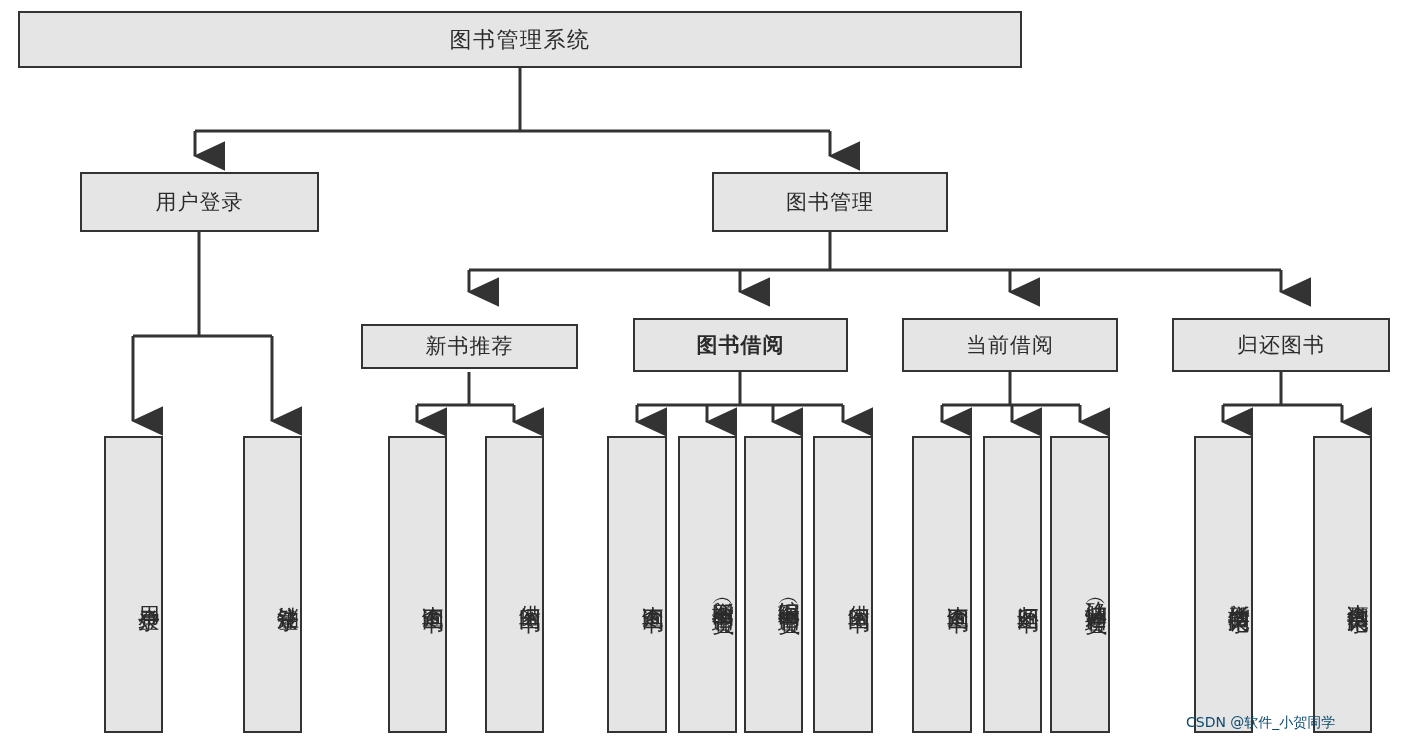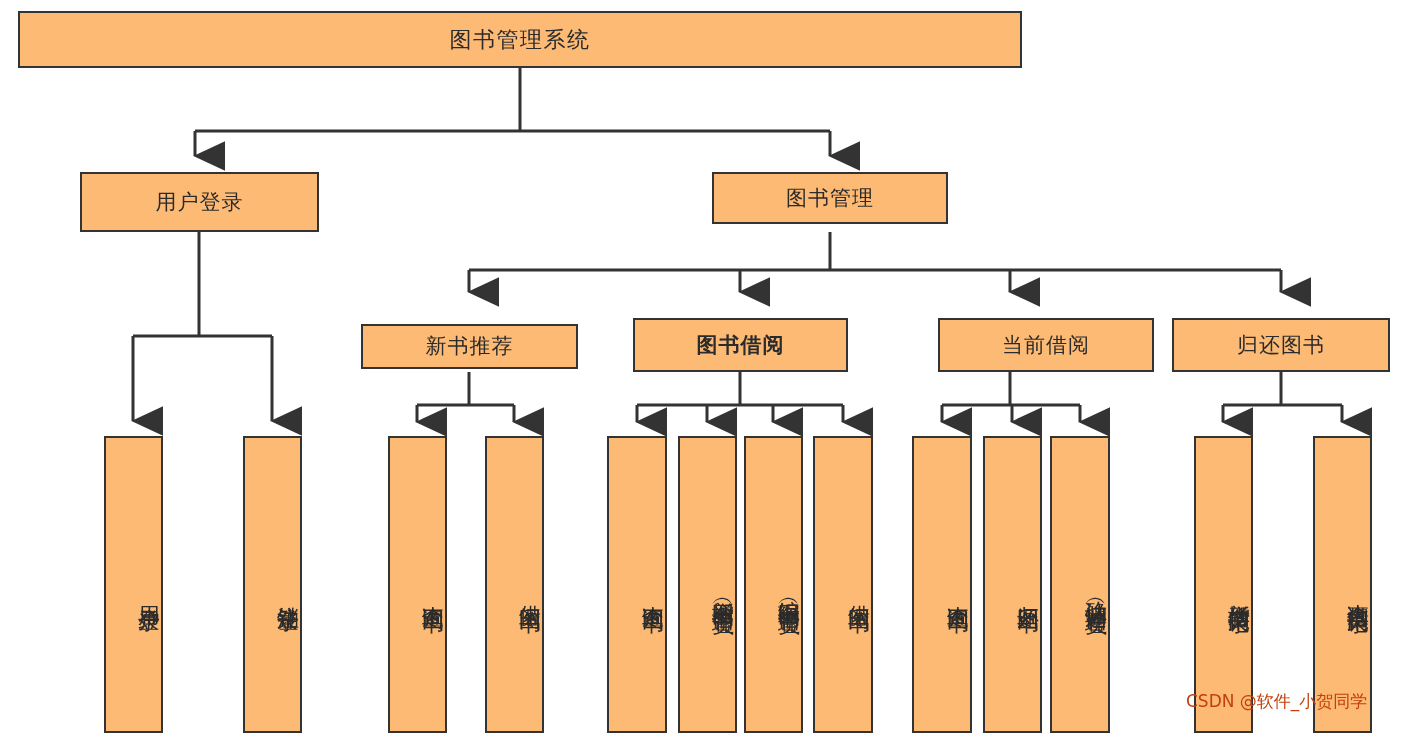--- a/index.html
+++ b/index.html
@@ -23,21 +23,21 @@
     left: 0;
     top: 0;
     width: 1405px;
     height: 747px;
     pointer-events: none;
   }
   .node {
     position: absolute;
     box-sizing: border-box;
     border: 2px solid #333333;
-    background: #fdba74;
+    background: #e5e5e5;
     color: #2b2b2b;
     display: flex;
     align-items: center;
     justify-content: center;
     text-align: left;
     z-index: 2;
   }
   .node .label {
     display: block;
     line-height: 1.08;
@@ -60,23 +60,23 @@
   .node.vert .label {
     writing-mode: vertical-rl;
     text-orientation: upright;
     font-size: 22px;
     line-height: 1.12;
     letter-spacing: 2px;
   }
   .watermark {
     position: absolute;
     left: 1186px;
-    top: 690px;
-    font-size: 17px;
-    color: #c2410c;
+    top: 714px;
+    font-size: 14px;
+    color: #0c4a6e;
     white-space: nowrap;
     z-index: 3;
     font-family: "DejaVu Sans", "Liberation Sans", sans-serif;
   }
 </style>
 </head>
 <body>
 
 <div id="canvas">
 
@@ -130,31 +130,31 @@
     </g>
   </svg>
 
   <div class="node root" style="left:18px; top:11px; width:1004px; height:57px;">
     <span class="label">图书管理系统</span>
   </div>
 
   <div class="node horiz" style="left:80px; top:172px; width:239px; height:60px;">
     <span class="label">用户登录</span>
   </div>
-  <div class="node horiz" style="left:712px; top:172px; width:236px; height:52px;">
+  <div class="node horiz" style="left:712px; top:172px; width:236px; height:60px;">
     <span class="label">图书管理</span>
   </div>
 
   <div class="node horiz" style="left:361px; top:324px; width:217px; height:45px;">
     <span class="label">新书推荐</span>
   </div>
   <div class="node horiz" style="left:633px; top:318px; width:215px; height:54px;font-weight:bold;">
     <span class="label">图书借阅</span>
   </div>
-  <div class="node horiz" style="left:902px; top:318px; width:216px; height:54px;margin-left:36px;">
+  <div class="node horiz" style="left:902px; top:318px; width:216px; height:54px;">
     <span class="label">当前借阅</span>
   </div>
   <div class="node horiz" style="left:1172px; top:318px; width:218px; height:54px;">
     <span class="label">归还图书</span>
   </div>
 
   <div class="node vert" style="left:104px; top:436px; width:59px; height:297px;">
     <span class="label">用户登录</span>
   </div>
   <div class="node vert" style="left:243px; top:436px; width:59px; height:297px;">

